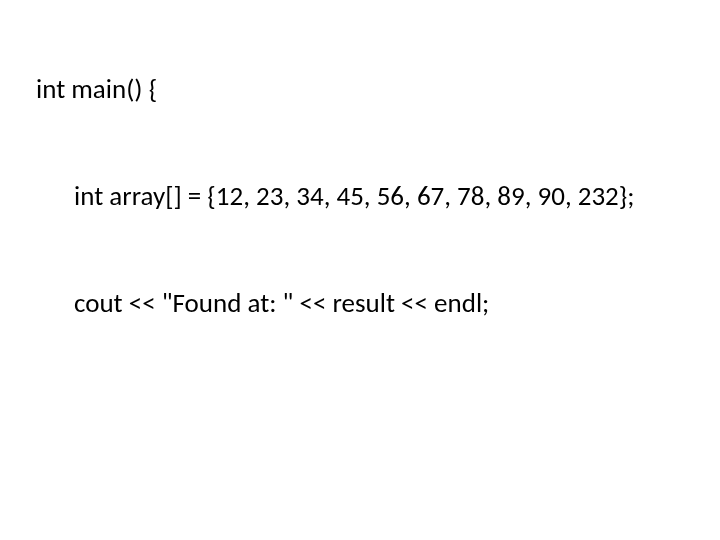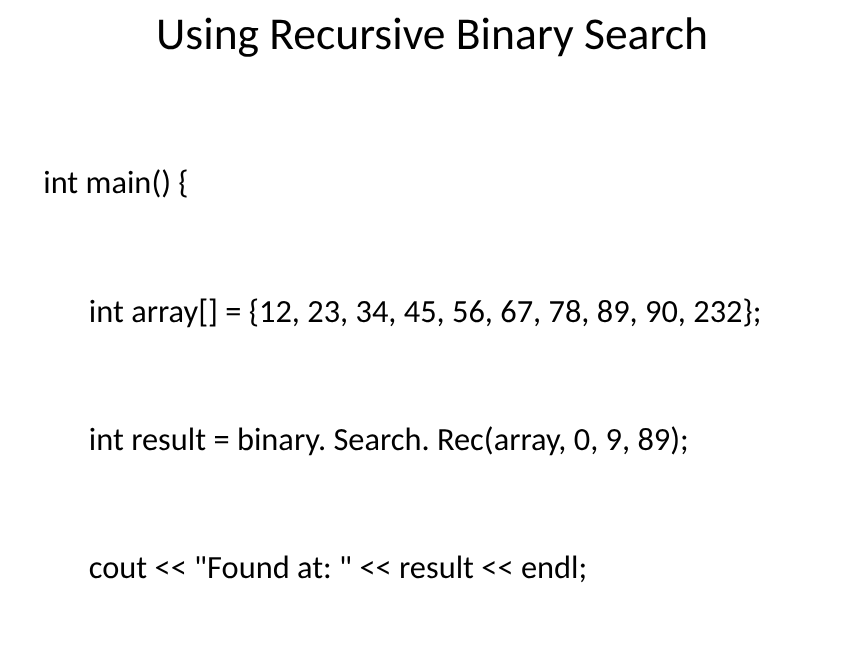--- a/index.html
+++ b/index.html
@@ -39,22 +39,20 @@
     margin-left: 28px;
   }
   .indent {
     padding-left: 38px;
   }
 </style>
 </head>
 <body>
 
 <div class="slide">
-  <div class="title">Using Recursive Binary Search</div>
   <div class="code-block">
     <span class="code-line">int main() {</span>
     <span class="code-line indent">int array[] = {12, 23, 34, 45, 56, 67, 78, 89, 90, 232};</span>
-    <span class="code-line indent">int result = binary. Search. Rec(array, 0, 9, 89);</span>
     <span class="code-line indent">cout &lt;&lt; "Found at: " &lt;&lt; result &lt;&lt; endl;</span>
     
     
   </div>
 </div>
 
 </body></html>

